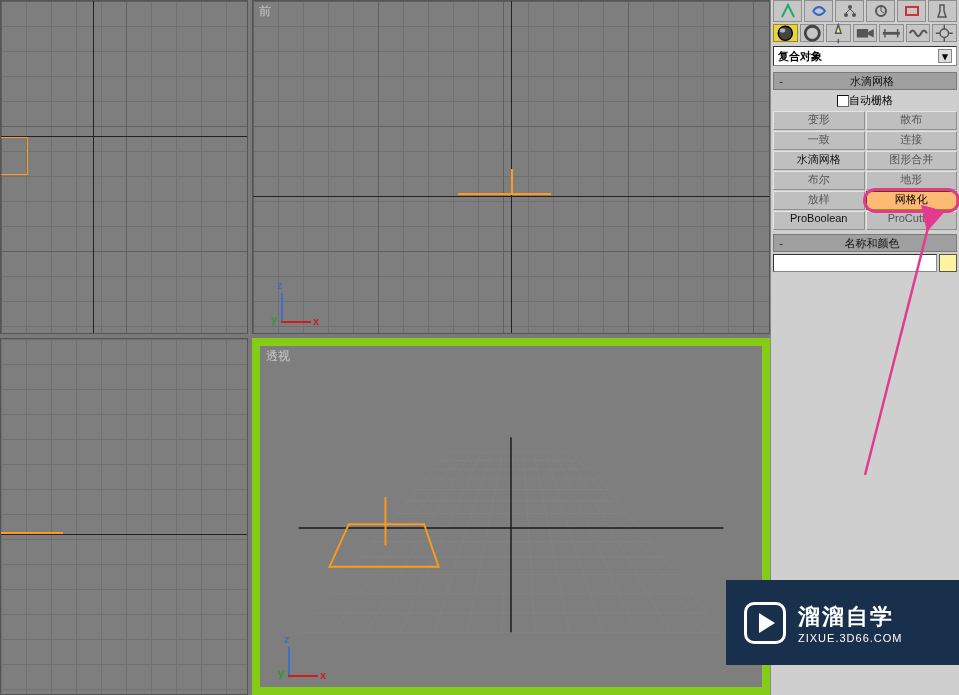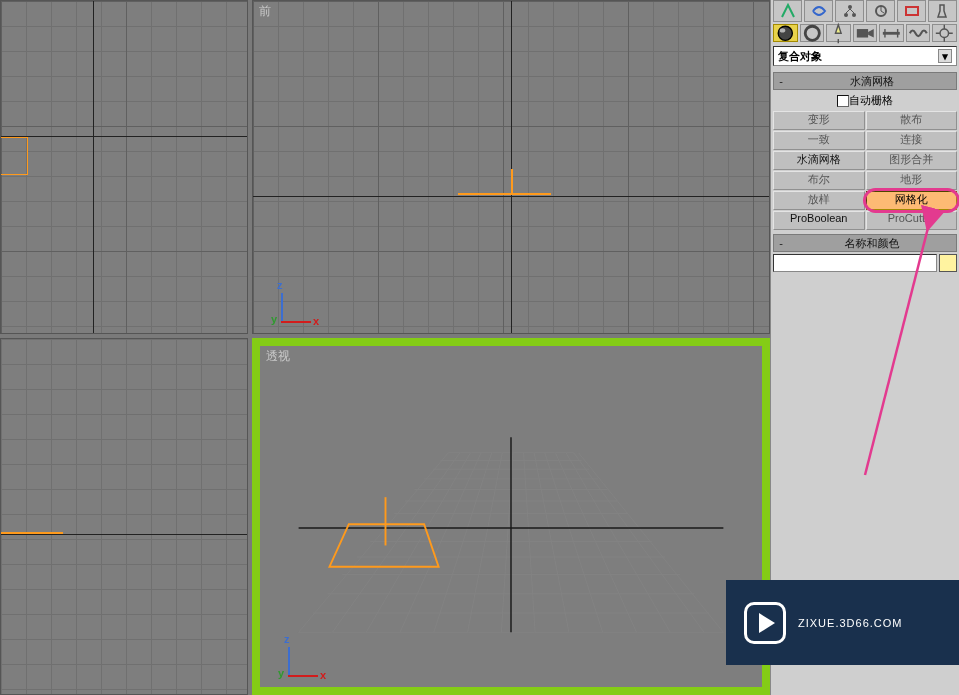--- a/index.html
+++ b/index.html
@@ -337,15 +337,16 @@
       <marker id="ah" markerWidth="10" markerHeight="10" refX="5" refY="5" orient="auto">
         <path d="M0 0 L10 5 L0 10 Z" fill="#e33a8f"></path>
       </marker>
     </defs>
   <line x1="95" y1="15" x2="30" y2="270" stroke="#e33a8f" stroke-width="2.5" marker-start="url(#ah)"></line>
 </svg>
 
 <div class="watermark">
   <div class="play"></div>
   <div class="txt">
+    <span class="big">溜溜自学</span>
     <span class="sm">ZIXUE.3D66.COM</span>
   </div>
 </div>
 
 </body></html>

